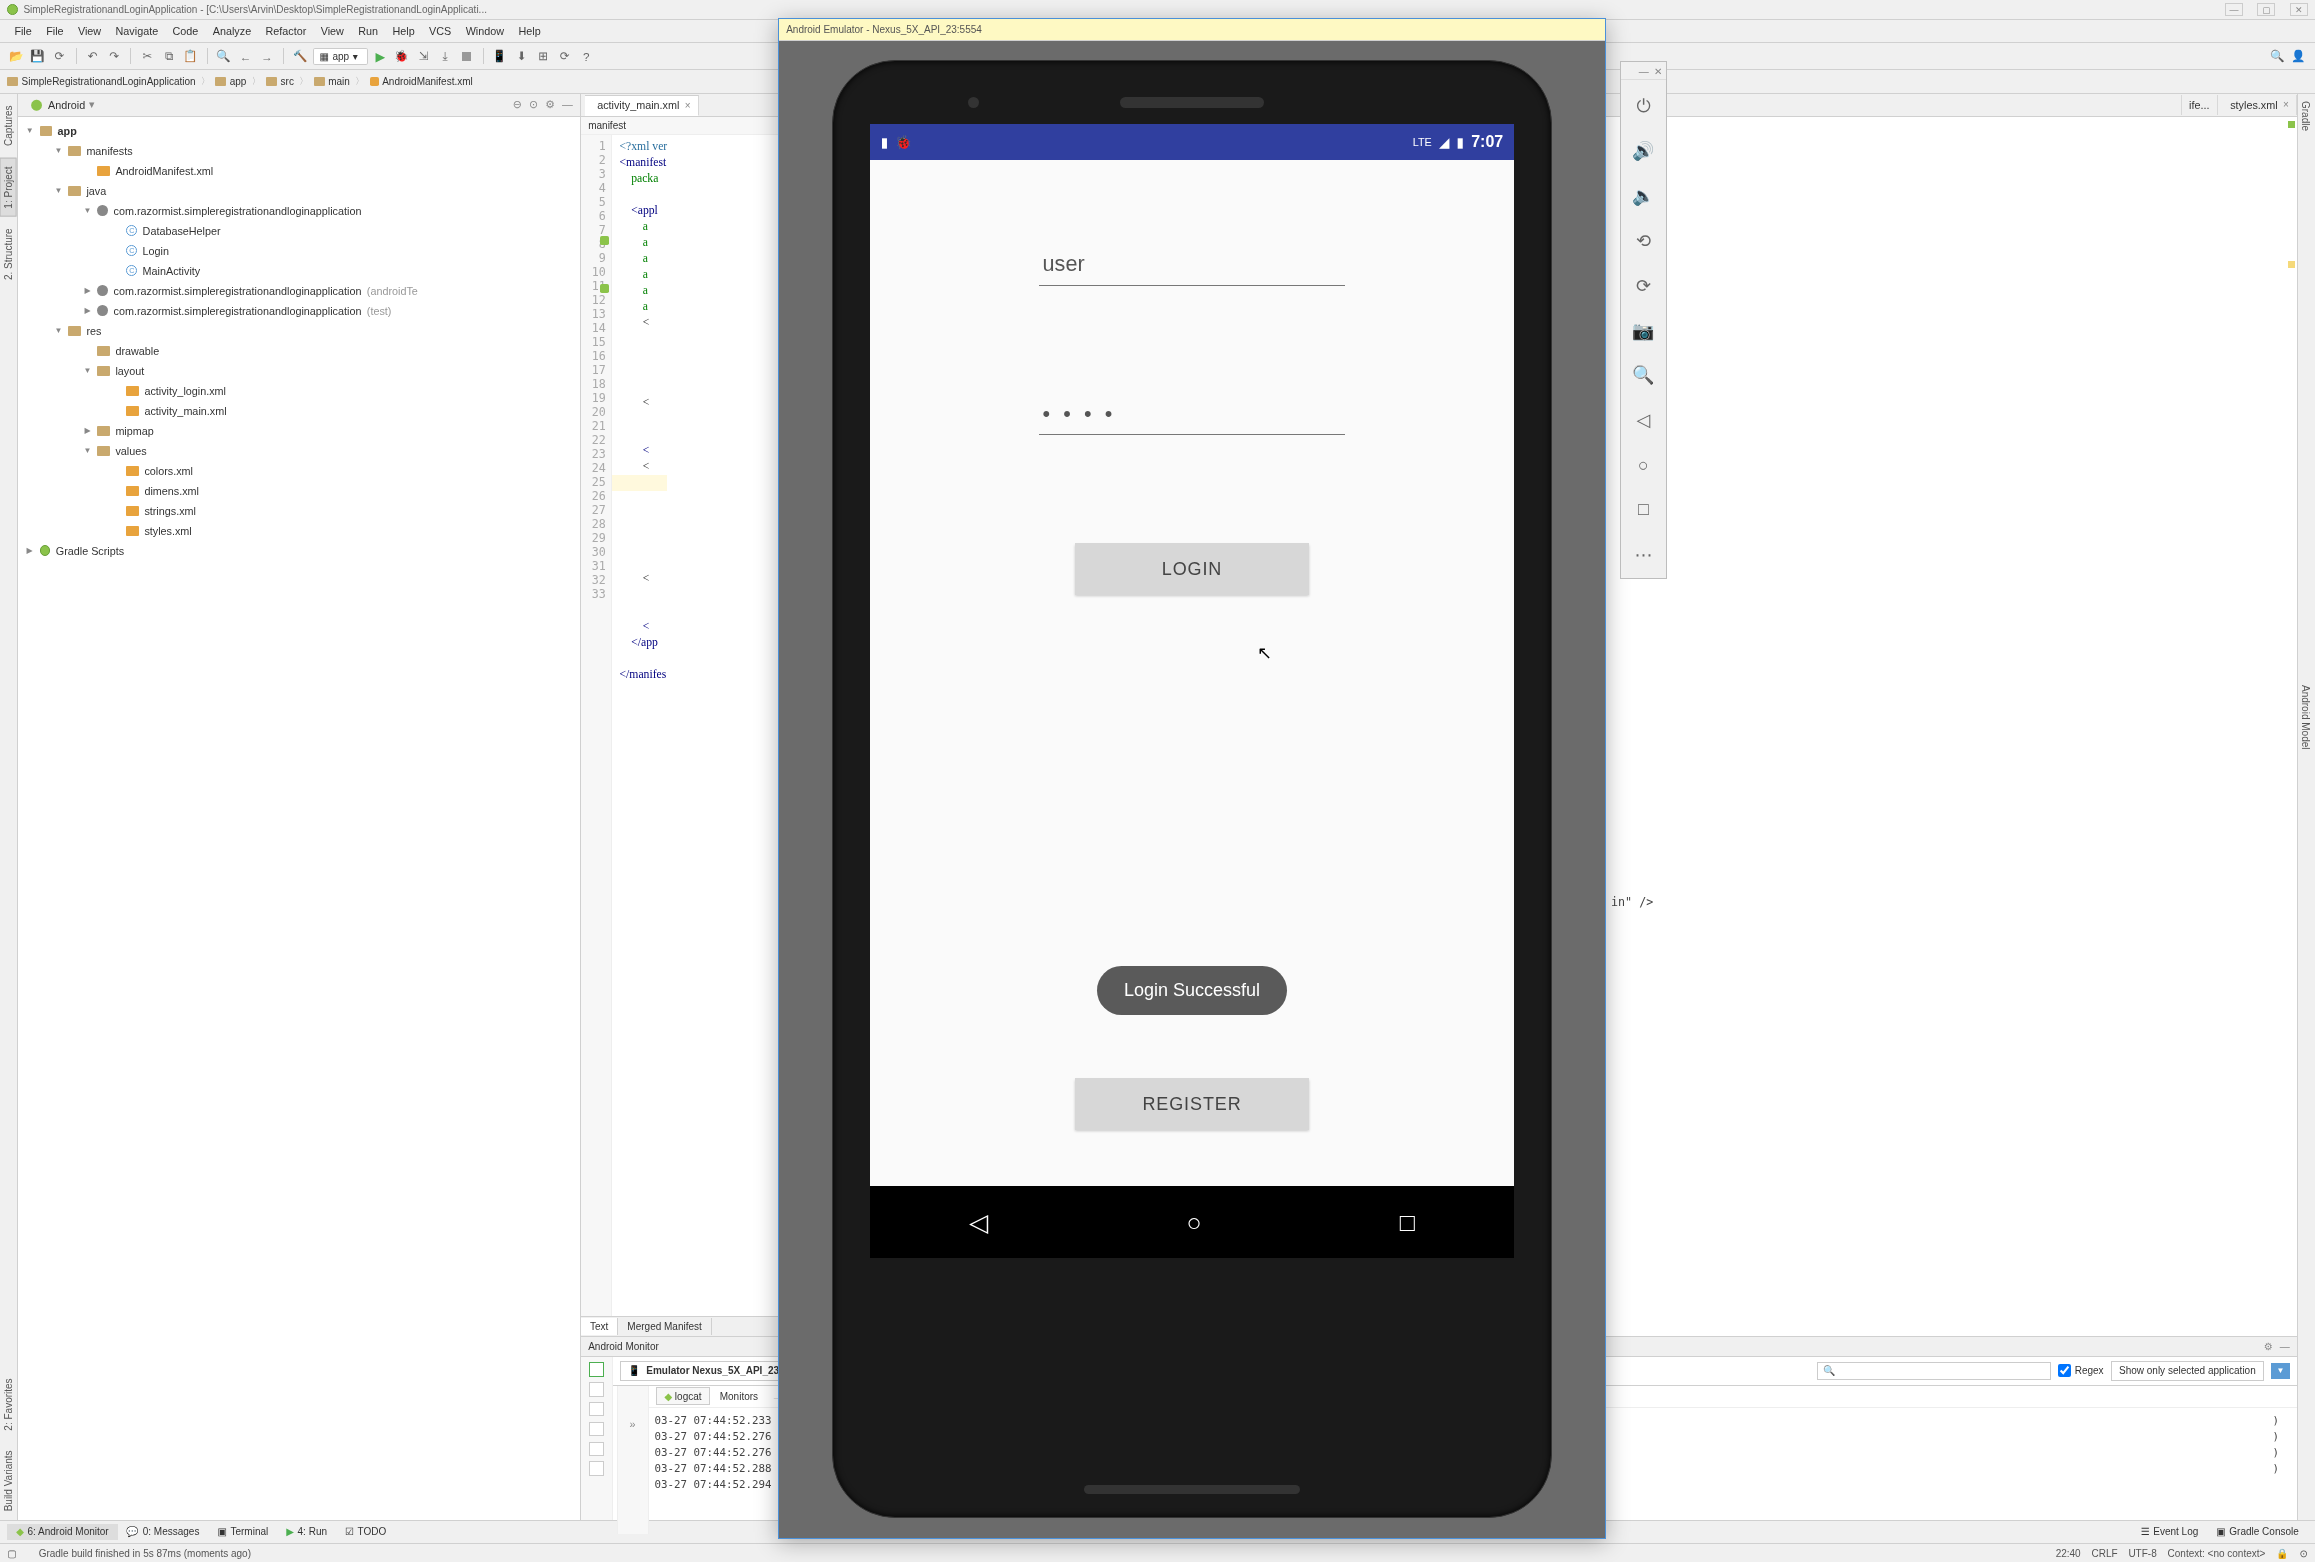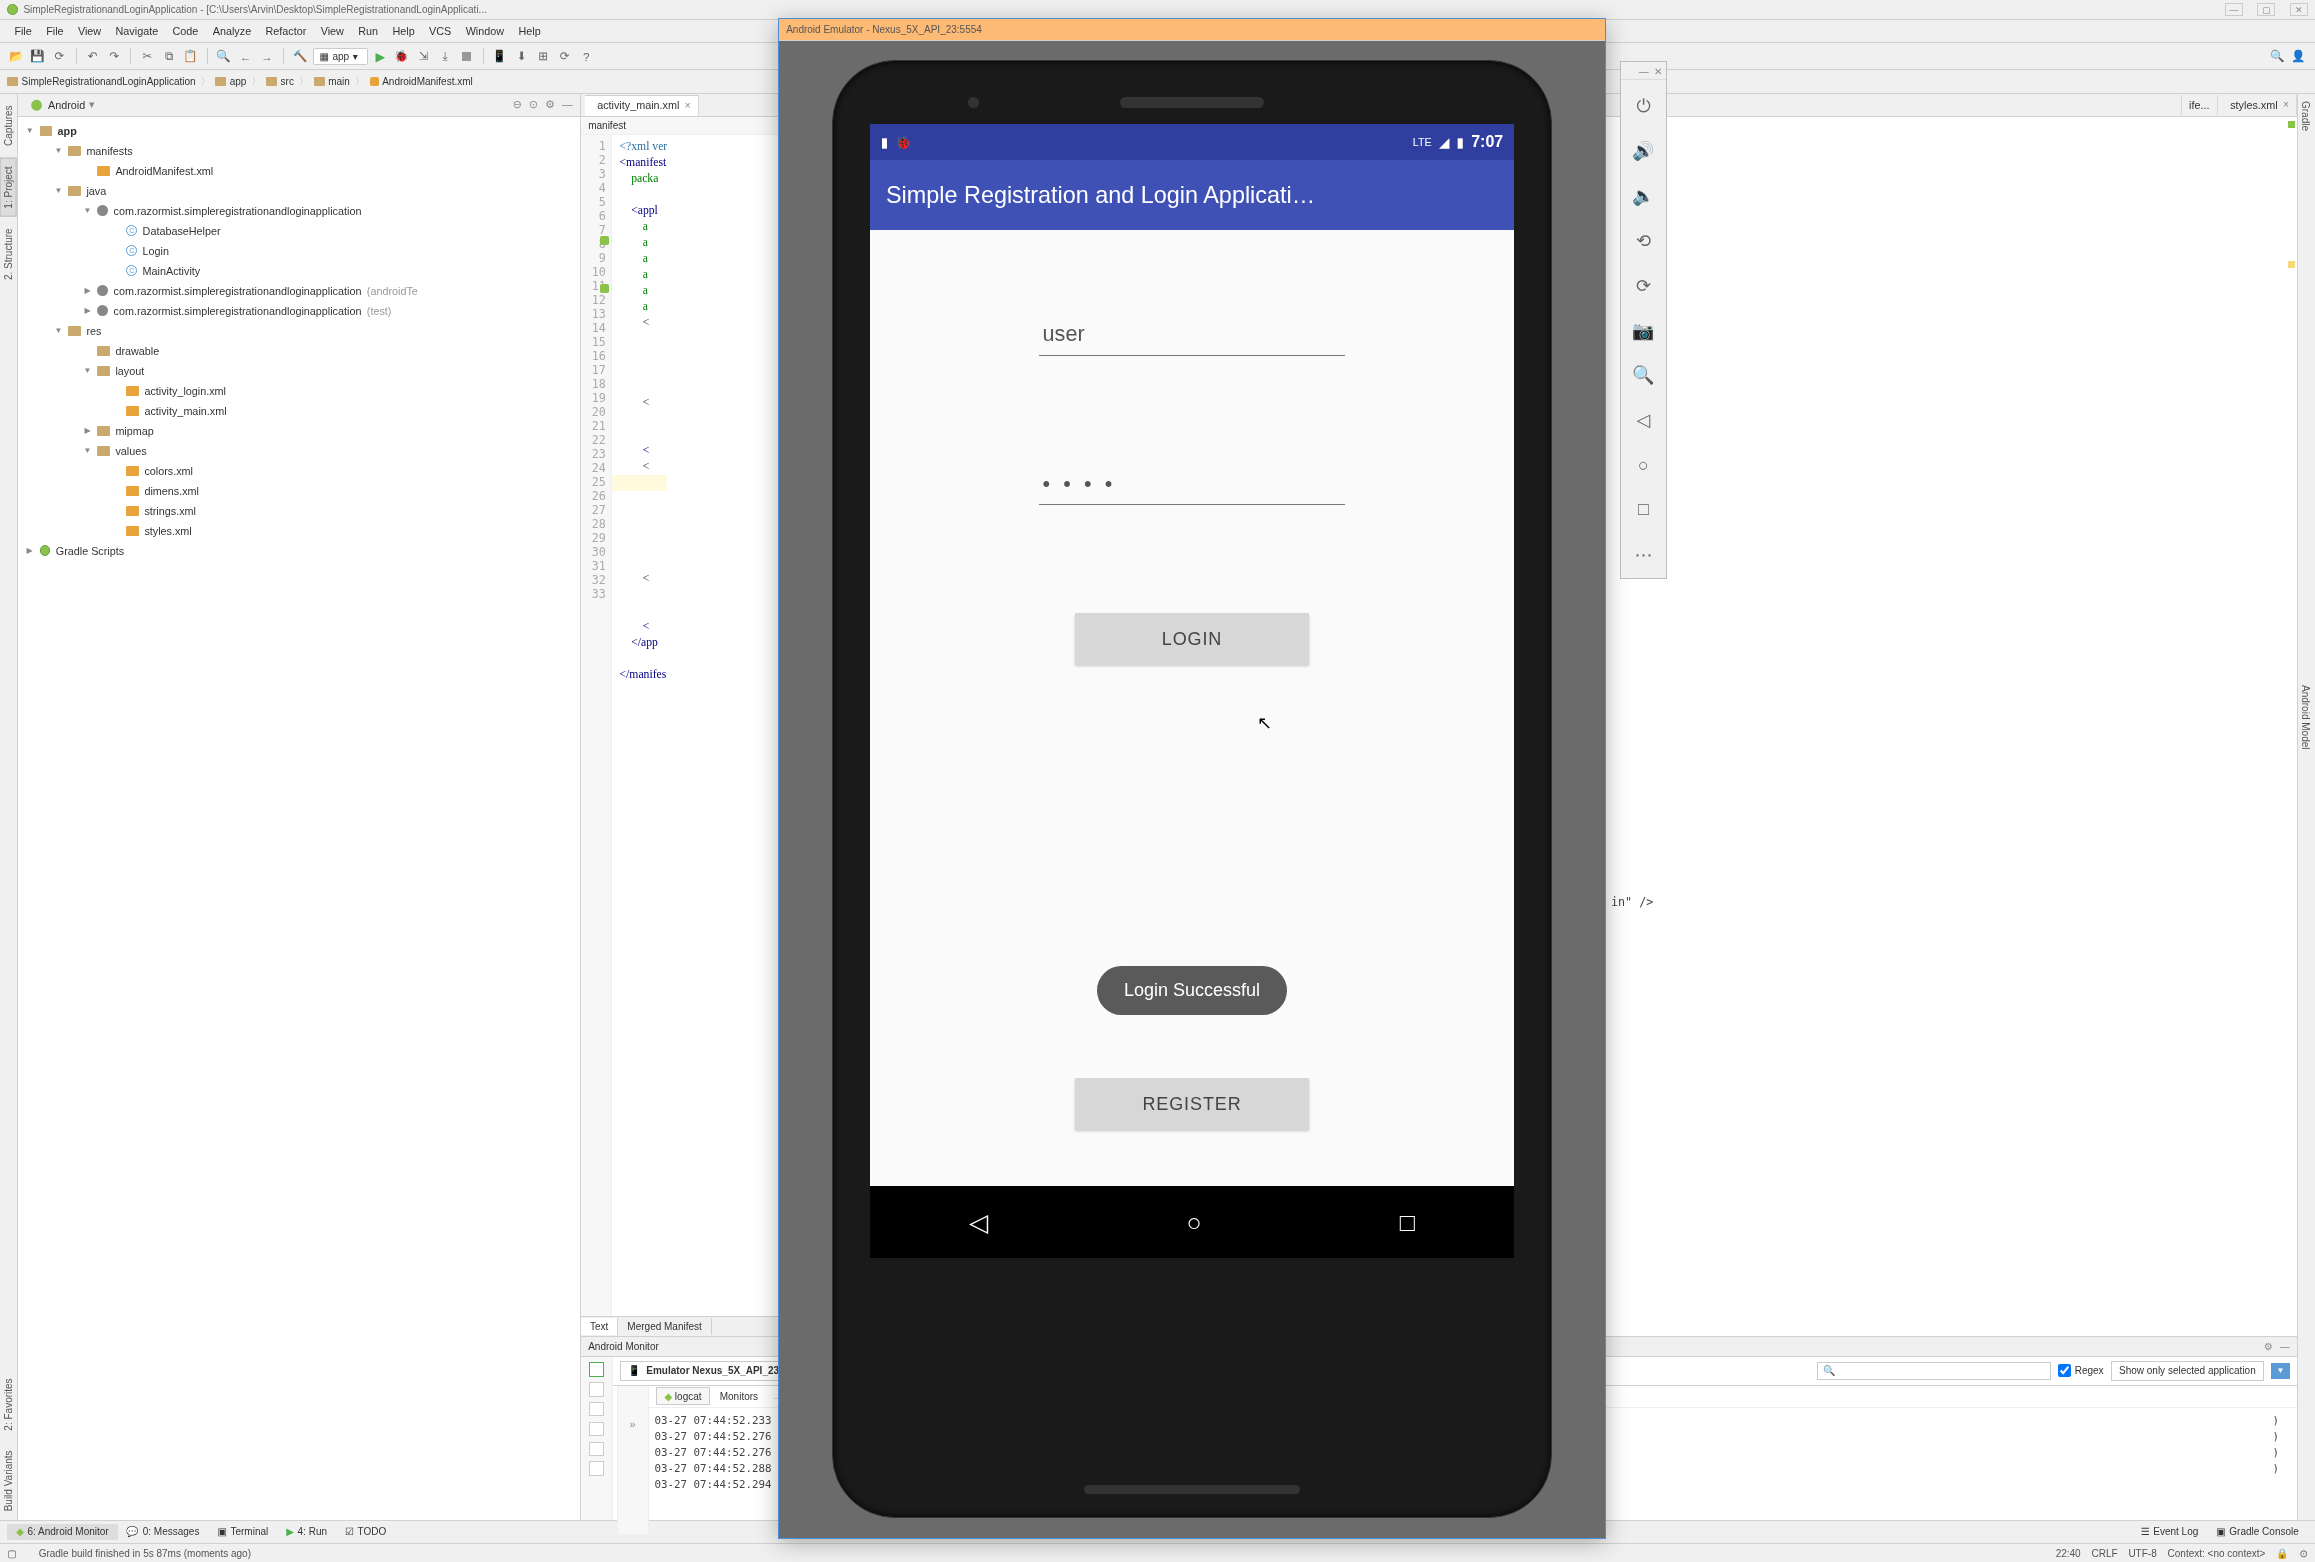--- a/index.html
+++ b/index.html
@@ -107,21 +107,21 @@
 .tools .tool.active { background: #ddd; }
 .tools .rsep { flex: 1; }
 
 
 .status { height: 20px; background: #f0f0f0; border-top: 0.9px solid #d0d0d0; display: flex; align-items: center; padding: 0 7.2px; font-size: 10px; color: #555; }
 .status .rsep { flex: 1; }
 .status .sitem { margin-left: 10.8px; }
 
 
 .emu-window { position: absolute; left: 778px; top: 18px; width: 828px; height: 1521px; background: #fff; border: 0.9px solid #4a90d9; box-shadow: 0 3.6px 21.6px rgba(0,0,0,0.3); z-index: 50; }
-.emu-title { height: 21.6px; background: #fdba74; display: flex; align-items: center; padding: 0 7.2px; font-size: 10px; color: #555; border-bottom: 0.9px solid #d0d0d0; }
+.emu-title { height: 21.6px; background: #fef9c3; display: flex; align-items: center; padding: 0 7.2px; font-size: 10px; color: #555; border-bottom: 0.9px solid #d0d0d0; }
 .emu-body { background: #6b6b6b; height: calc(100% - 21.6px); display: flex; align-items: center; justify-content: center; position: relative; }
 .phone { width: 720px; height: 1458px; background: #1a1a1a; border-radius: 63px; border: 1.8px solid #333; display: flex; flex-direction: column; align-items: center; padding: 63px 38px; position: relative; box-shadow: inset 0 0 7.2px #000; }
 .phone .speaker { width: 144px; height: 10.8px; background: #333; border-radius: 5.4px; position: absolute; top: 36px; }
 .phone .cam { width: 10.8px; height: 10.8px; background: #333; border-radius: 50%; position: absolute; top: 36px; left: 135px; }
 .phone .screen { width: 644px; height: 1134px; background: #fff; display: flex; flex-direction: column; overflow: hidden; }
 .phone .navbar-bot { width: 644px; height: 72px; background: #000; display: flex; align-items: center; justify-content: space-around; margin-top: auto; }
 .phone .nvbtn { color: #fff; font-size: 25px; }
 .phone .home-line { width: 216px; height: 9px; background: #333; border-radius: 4.5px; position: absolute; bottom: 23.4px; }
 
 
@@ -597,23 +597,20 @@
       <div class="screen">
         <div class="stbar">
           <span class="sico">▮</span>
           <span class="sico">🐞</span>
           <div class="rsep"></div>
           <span class="sico" style="font-size:10.8px;">LTE</span>
           <span class="sico">◢</span>
           <span class="sico">▮</span>
           <b>7:07</b>
         </div>
-        <div class="appbar">
-          <span>Simple Registration and Login Applicati…</span>
-        </div>
         <div class="appbody">
           <input class="tfield" value="user" style="">
           <input class="tfield" style="letter-spacing: 3.6px;" value="• • • •">
           <button class="mbutton">LOGIN</button>
           <div class="cursor" style="top:482px;left:387px;">↖</div>
           <div class="toast">Login Successful</div>
           <button class="regbtn">REGISTER</button>
         </div>
         <div class="navbar-bot">
           <div class="nvbtn">◁</div>

